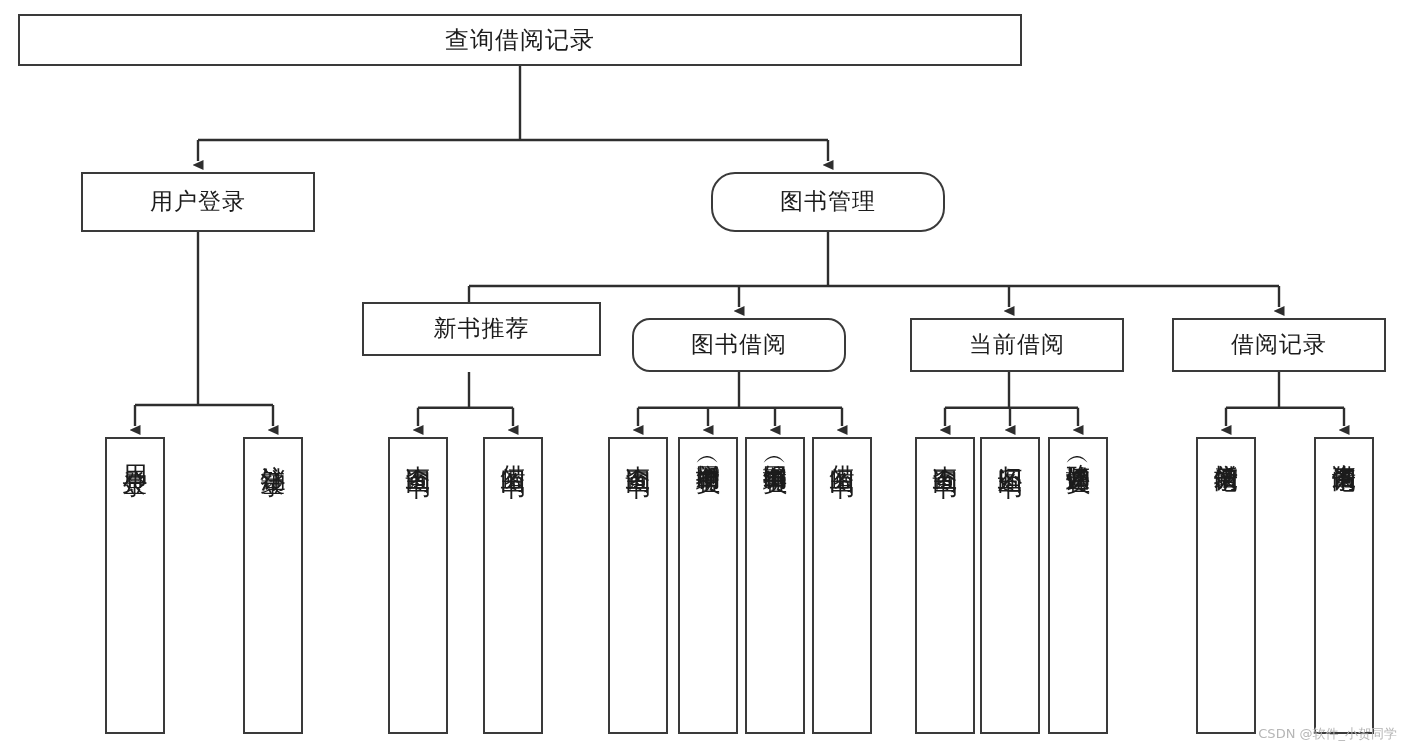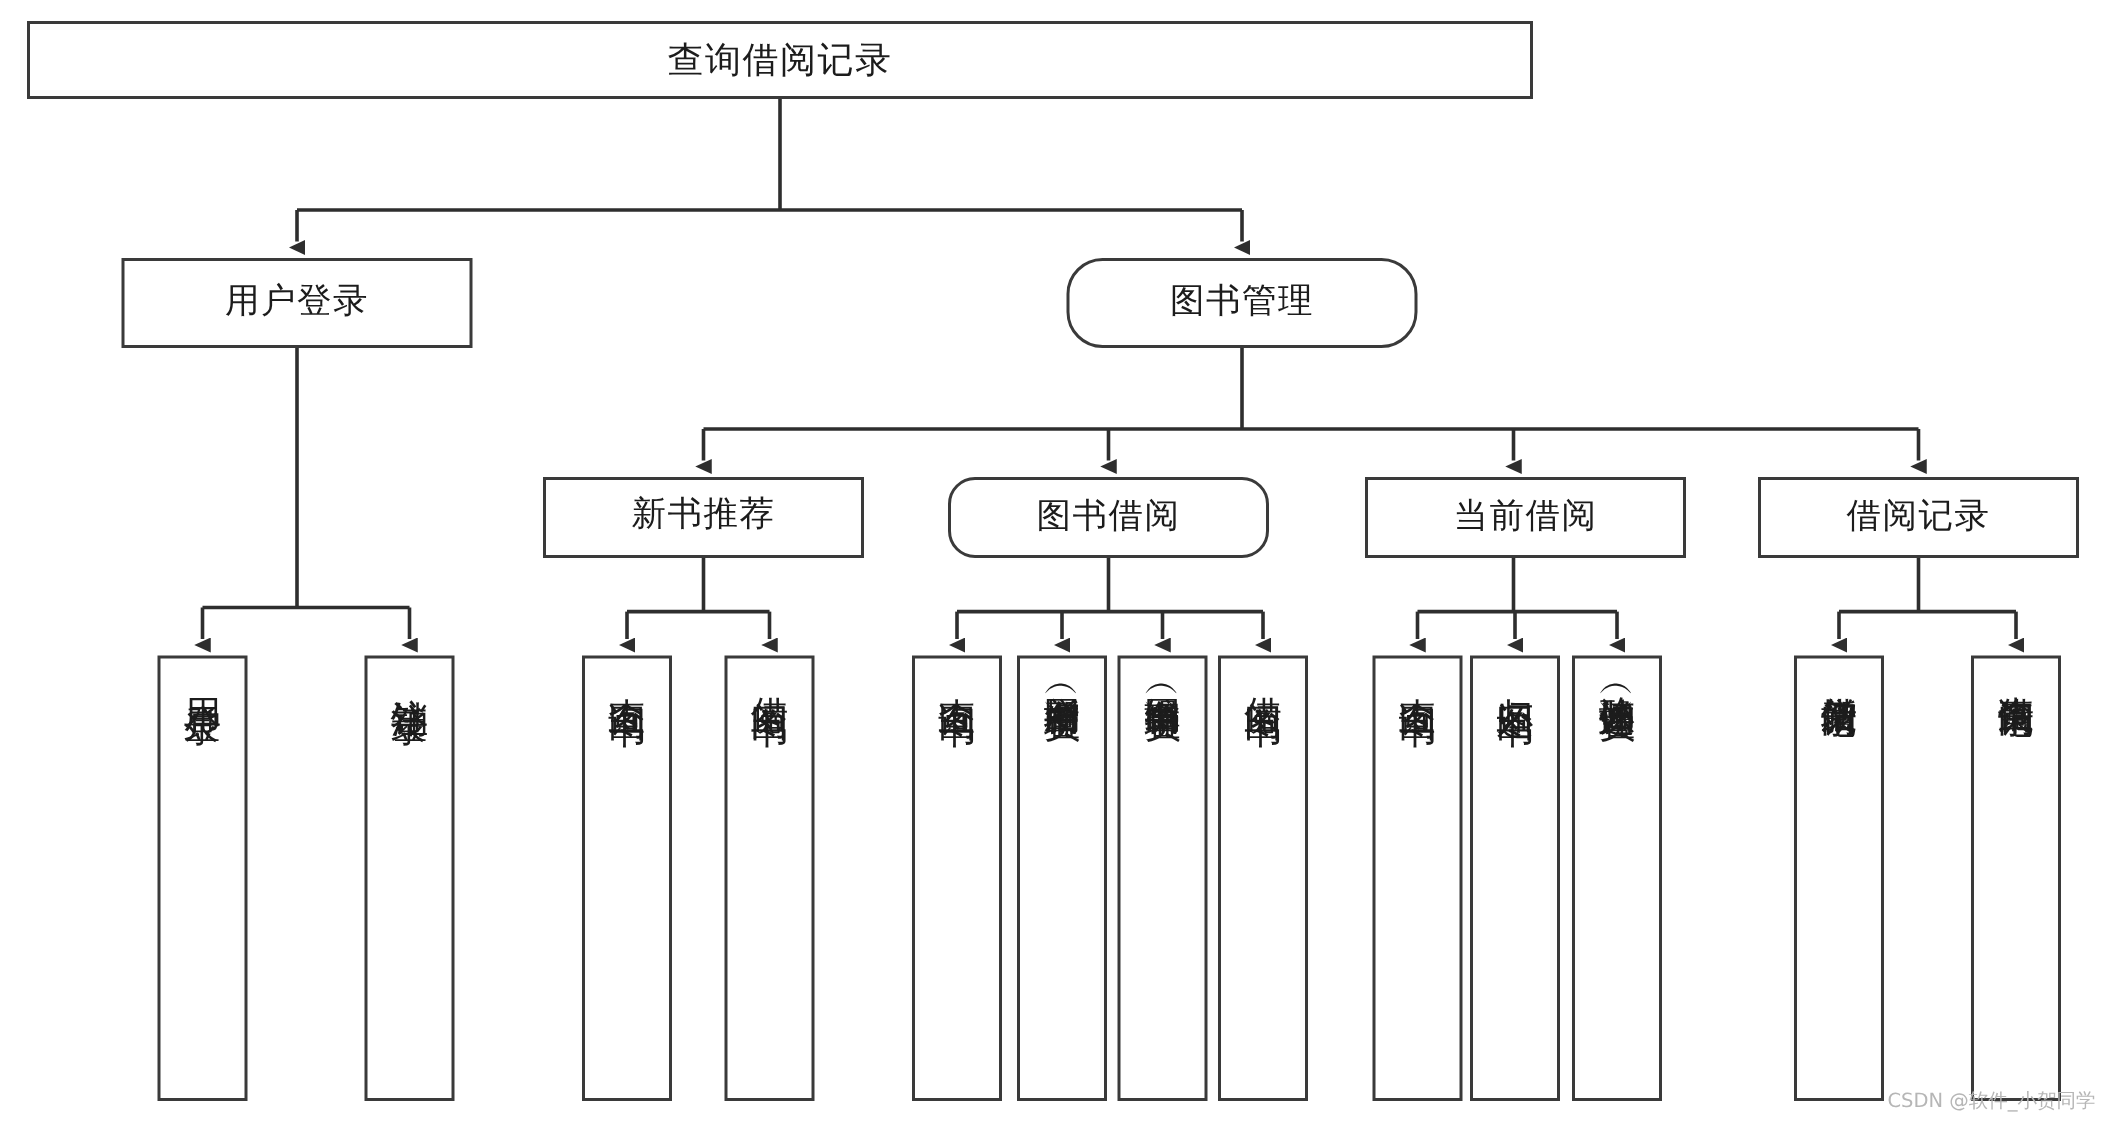--- a/index.html
+++ b/index.html
@@ -124,21 +124,21 @@
   <div id="nodes">
       <div class="node horiz root" style="left: 18px; top: 14px; width: 1004px; height: 52px;">
         <span class="label">查询借阅记录</span>
       </div>
       <div class="node horiz" style="left: 81px; top: 172px; width: 234px; height: 60px;">
         <span class="label">用户登录</span>
       </div>
       <div class="node horiz" style="left: 711px; top: 172px; width: 234px; height: 60px; border-radius: 24px;">
         <span class="label">图书管理</span>
       </div>
-      <div class="node horiz" style="left: 362px; top: 318px; width: 214px; height: 54px; font-family: Liberation Mono, monospace;">
+      <div class="node horiz" style="left: 362px; top: 302px; width: 239px; height: 54px;">
         <span class="label">新书推荐</span>
       </div>
       <div class="node horiz" style="left: 632px; top: 318px; width: 214px; height: 54px; border-radius: 18px;">
         <span class="label">图书借阅</span>
       </div>
       <div class="node horiz" style="left: 910px; top: 318px; width: 214px; height: 54px; align-items: center;">
         <span class="label">当前借阅</span>
       </div>
       <div class="node horiz" style="left: 1172px; top: 318px; width: 214px; height: 54px;">
         <span class="label">借阅记录</span>

